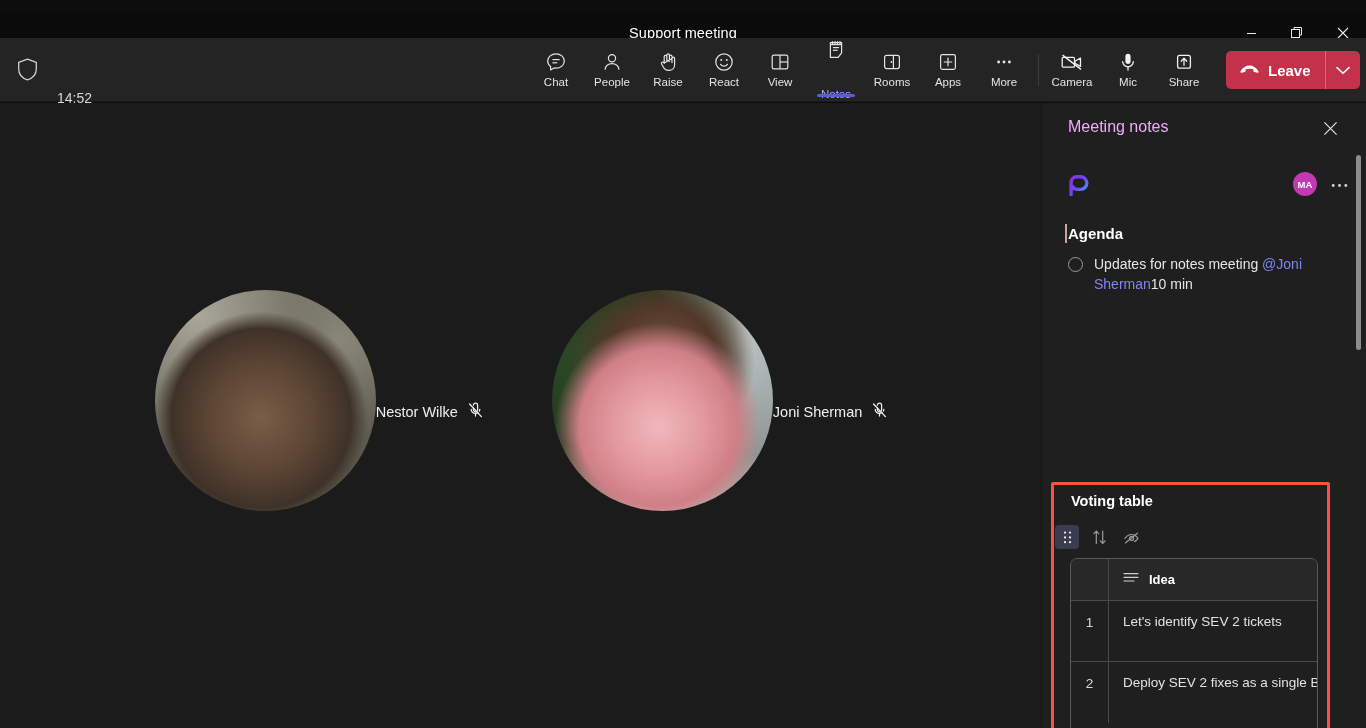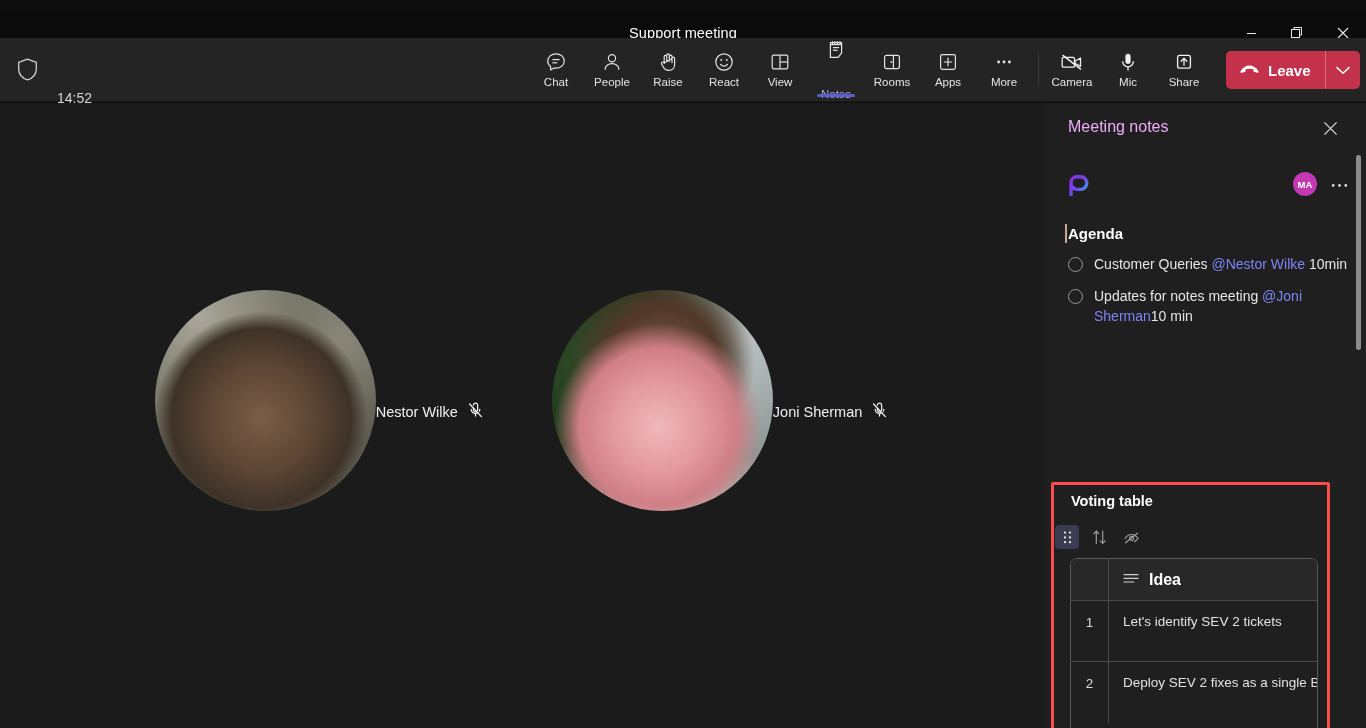--- a/index.html
+++ b/index.html
@@ -230,21 +230,21 @@
     font-size: 13.5px; color: #d9d9d9;
   }
   .vt-head .vt-num { padding-top: 0; }
   .vt-cell {
     flex: 1; padding: 13px 10px 0 14px;
     font-size: 13.5px; color: #e2e2e2;
     white-space: nowrap; overflow: hidden;
   }
   .vt-head .vt-cell {
     display: flex; align-items: center; gap: 10px;
-    padding-top: 0; font-weight: bold; color: #fff; font-size: 16px;
+    padding-top: 0; font-weight: bold; color: #fff; font-size: 13px;
   }
   .vt-body-row { height: 61px; }
   .vscroll {
     position: absolute; right: 5px; top: 52px;
     width: 5px; height: 195px; border-radius: 3px; background: #8c8c8c;
   }
 </style>
 </head>
 <body>
 
@@ -486,26 +486,20 @@
     </div>
   </div>
 
   <div class="notes-body">
 
     <div class="agenda-h">
       <span class="caret"></span>
       <span>Agenda</span>
     </div>
 
-    <div class="todo">
-      <div class="todo-box"></div>
-      <div class="todo-text">
-        <span>Customer Queries </span><span class="mention">@Nestor Wilke</span><span> 10min</span>
-      </div>
-    </div>
 
     <div class="todo">
       <div class="todo-box"></div>
       <div class="todo-text">
         <span>Updates for notes meeting </span><span class="mention">@Joni Sherman</span><span>10 min</span>
       </div>
     </div>
 
     <div class="vote-block">
       <div class="vote-title">Voting table</div>

